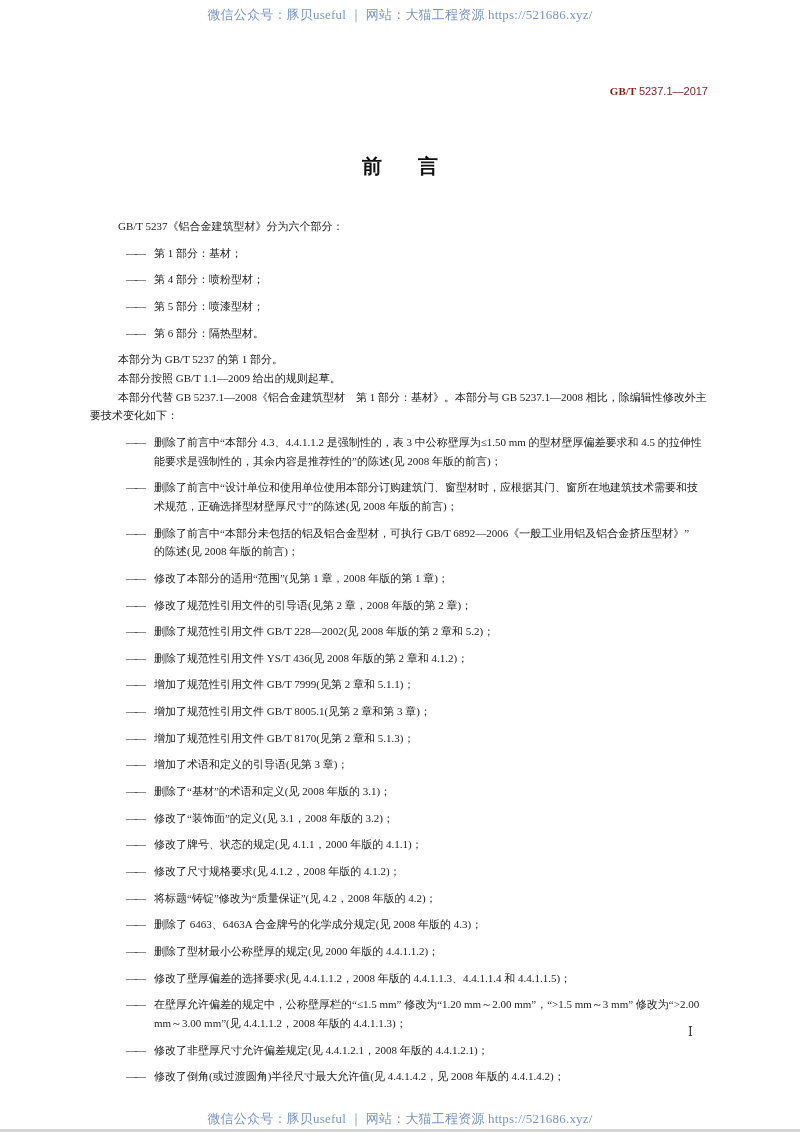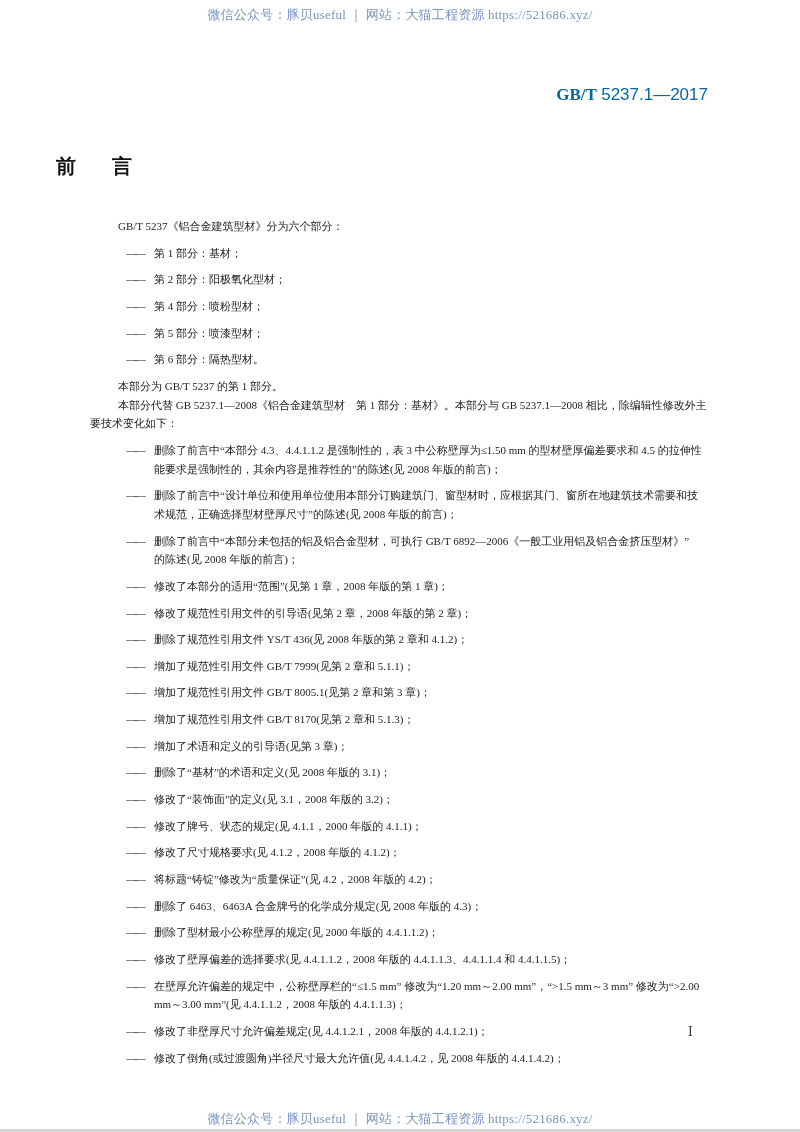--- a/index.html
+++ b/index.html
@@ -1,23 +1,23 @@
 <!DOCTYPE html>
 <html><head>
 <meta charset="utf-8">
 <style>
   html, body { margin: 0; padding: 0; background: #ffffff; }
   body { width: 800px; height: 1132px; position: relative; overflow: hidden; font-family: "DejaVu Serif", "Liberation Serif", serif; color: #222; }
   .watermark { position: absolute; left: 0; width: 800px; text-align: center; font-size: 13px; color: #7a94c4; font-family: "Liberation Serif", "DejaVu Serif", serif; letter-spacing: 0.2px; }
   .wm-top { top: 6px; }
   .wm-bottom { top: 1110px; }
   .bottom-rule { position: absolute; left: 0; top: 1129px; width: 800px; height: 3px; background: #d6d6d6; }
-  .std-code { position: absolute; right: 92px; top: 85px; font-size: 17px; font-weight: bold; color: #0369a1; font-family: "Liberation Serif", serif; }
+  .std-code { position: absolute; right: 92px; top: 85px; font-size: 11px; font-weight: bold; color: #7f1d1d; font-family: "Liberation Serif", serif; }
   .std-code .num { font-family: "Liberation Sans", sans-serif; font-weight: normal; }
-  .title { position: absolute; top: 153px; left: 0; width: 800px; text-align: left; font-size: 20px; font-weight: bold; font-family: "DejaVu Sans", sans-serif; letter-spacing: 36px; padding-left: 56px; box-sizing: border-box; color: #111; }
+  .title { position: absolute; top: 153px; left: 0; width: 800px; text-align: center; font-size: 20px; font-weight: bold; font-family: "DejaVu Sans", sans-serif; letter-spacing: 36px; padding-left: 36px; box-sizing: border-box; color: #111; }
   .body { position: absolute; left: 90px; top: 217px; width: 620px; font-size: 11px; line-height: 18.65px; font-family: Liberation Serif, serif; }
   .p { text-indent: 28px; margin: 0; }
   .li { margin: 8px; padding-left: 56px; text-indent: -28px; }
   .li .dash { display: inline-block; width: 28px; text-indent: 0; letter-spacing: -2px; }
   .page-num { position: absolute; left: 688px; top: 1025px; font-size: 12px; color: #333; }
 </style>
 </head>
 <body>
 
 <div class="watermark wm-top">微信公众号：豚贝useful ｜ 网站：大猫工程资源 https://521686.xyz/</div>
@@ -26,35 +26,36 @@
   <span>GB/T</span>&nbsp;<span class="num">5237.1—2017</span>
 </div>
 
 <div class="title">前言</div>
 
 <div class="body">
   <p class="p">GB/T 5237《铝合金建筑型材》分为六个部分：</p>
 
   <div>
     <p class="li"><span class="dash">——</span><span>第 1 部分：基材；</span></p>
-    <p class="li"><span class="dash">——</span><span>第 2 部分：阳极氧化型材；</span></p>
     <p class="li"><span class="dash">——</span><span>第 4 部分：喷粉型材；</span></p>
     <p class="li"><span class="dash">——</span><span>第 5 部分：喷漆型材；</span></p>
     <p class="li"><span class="dash">——</span><span>第 6 部分：隔热型材。</span></p>
   </div>
 
   <p class="p">本部分为 GB/T 5237 的第 1 部分。</p>
+  <p class="p">本部分按照 GB/T 1.1—2009 给出的规则起草。</p>
   <p class="p">本部分代替 GB 5237.1—2008《铝合金建筑型材　第 1 部分：基材》。本部分与 GB 5237.1—2008 相比，除编辑性修改外主要技术变化如下：</p>
 
   <div>
     <p class="li"><span class="dash">——</span><span>删除了前言中“本部分 4.3、4.4.1.1.2 是强制性的，表 3 中公称壁厚为≤1.50 mm 的型材壁厚偏差要求和 4.5 的拉伸性能要求是强制性的，其余内容是推荐性的”的陈述(见 2008 年版的前言)；</span></p>
     <p class="li"><span class="dash">——</span><span>删除了前言中“设计单位和使用单位使用本部分订购建筑门、窗型材时，应根据其门、窗所在地建筑技术需要和技术规范，正确选择型材壁厚尺寸”的陈述(见 2008 年版的前言)；</span></p>
     <p class="li"><span class="dash">——</span><span>删除了前言中“本部分未包括的铝及铝合金型材，可执行 GB/T 6892—2006《一般工业用铝及铝合金挤压型材》” 的陈述(见 2008 年版的前言)；</span></p>
     <p class="li"><span class="dash">——</span><span>修改了本部分的适用“范围”(见第 1 章，2008 年版的第 1 章)；</span></p>
     <p class="li"><span class="dash">——</span><span>修改了规范性引用文件的引导语(见第 2 章，2008 年版的第 2 章)；</span></p>
+    <p class="li"><span class="dash">——</span><span>删除了规范性引用文件 GB/T 228—2002(见 2008 年版的第 2 章和 5.2)；</span></p>
     <p class="li"><span class="dash">——</span><span>删除了规范性引用文件 YS/T 436(见 2008 年版的第 2 章和 4.1.2)；</span></p>
     <p class="li"><span class="dash">——</span><span>增加了规范性引用文件 GB/T 7999(见第 2 章和 5.1.1)；</span></p>
     <p class="li"><span class="dash">——</span><span>增加了规范性引用文件 GB/T 8005.1(见第 2 章和第 3 章)；</span></p>
     <p class="li"><span class="dash">——</span><span>增加了规范性引用文件 GB/T 8170(见第 2 章和 5.1.3)；</span></p>
     <p class="li"><span class="dash">——</span><span>增加了术语和定义的引导语(见第 3 章)；</span></p>
     <p class="li"><span class="dash">——</span><span>删除了“基材”的术语和定义(见 2008 年版的 3.1)；</span></p>
     <p class="li"><span class="dash">——</span><span>修改了“装饰面”的定义(见 3.1，2008 年版的 3.2)；</span></p>
     <p class="li"><span class="dash">——</span><span>修改了牌号、状态的规定(见 4.1.1，2000 年版的 4.1.1)；</span></p>
     <p class="li"><span class="dash">——</span><span>修改了尺寸规格要求(见 4.1.2，2008 年版的 4.1.2)；</span></p>
     <p class="li"><span class="dash">——</span><span>将标题“铸锭”修改为“质量保证”(见 4.2，2008 年版的 4.2)；</span></p>

